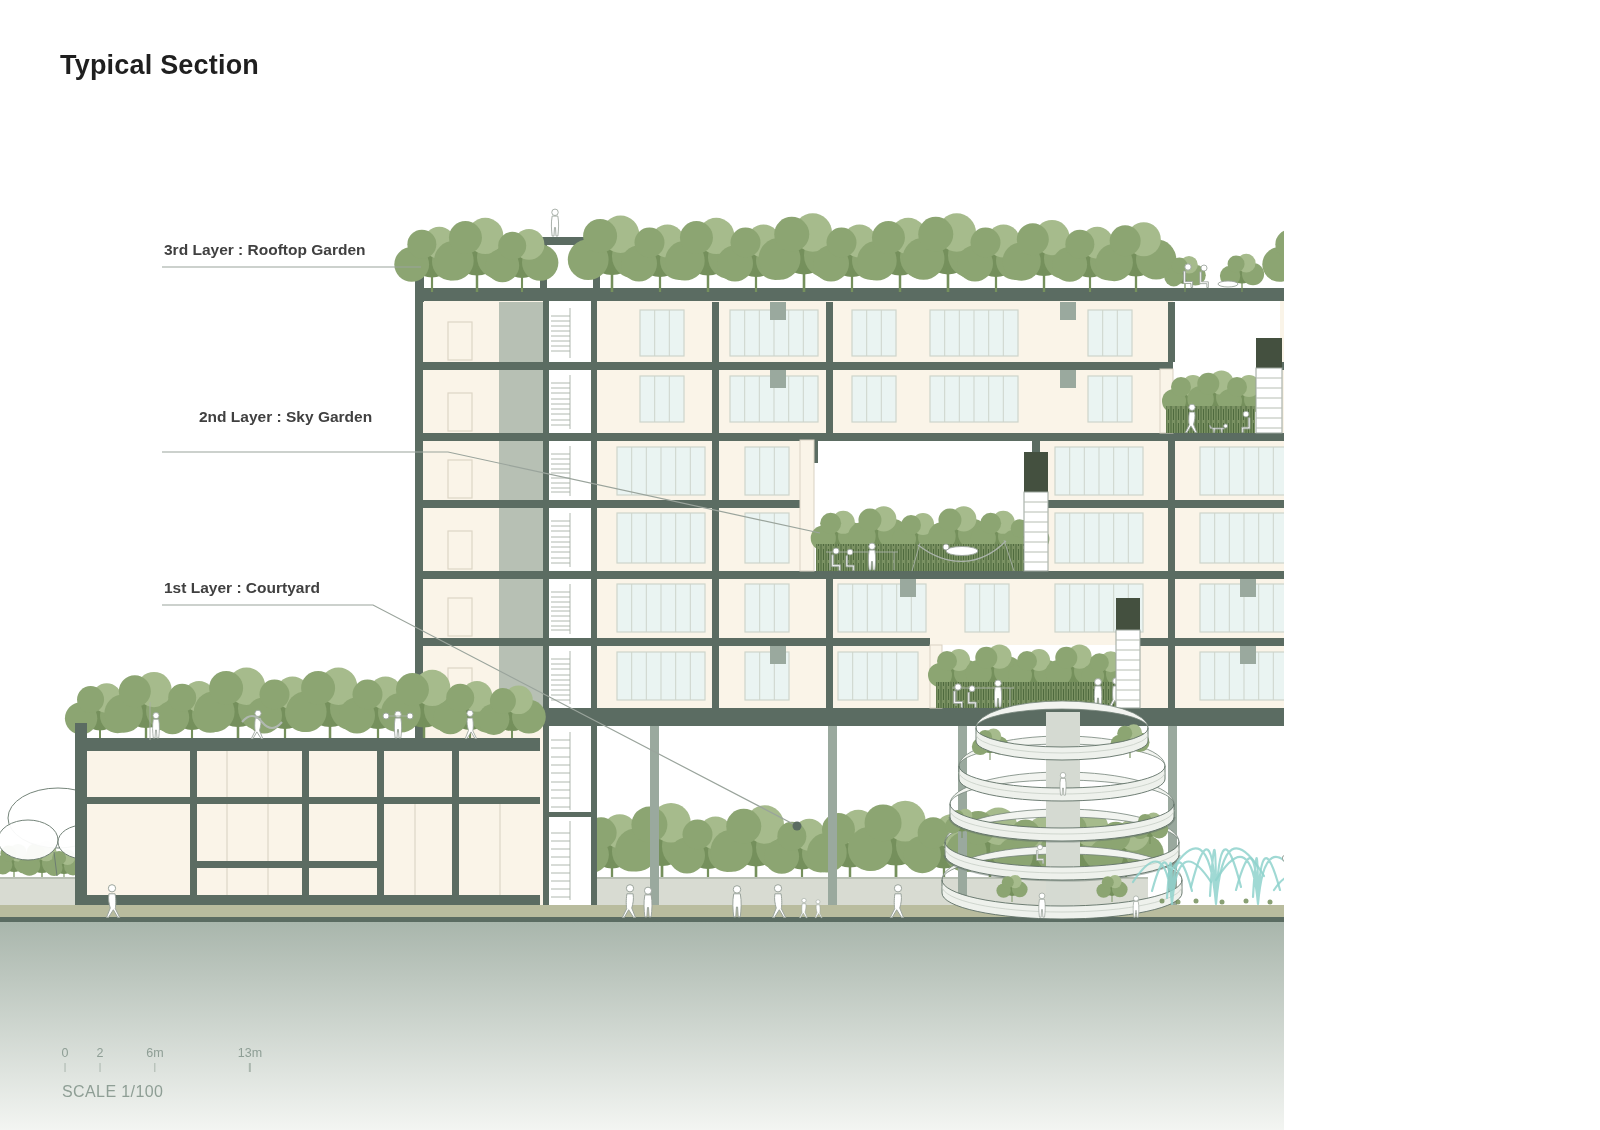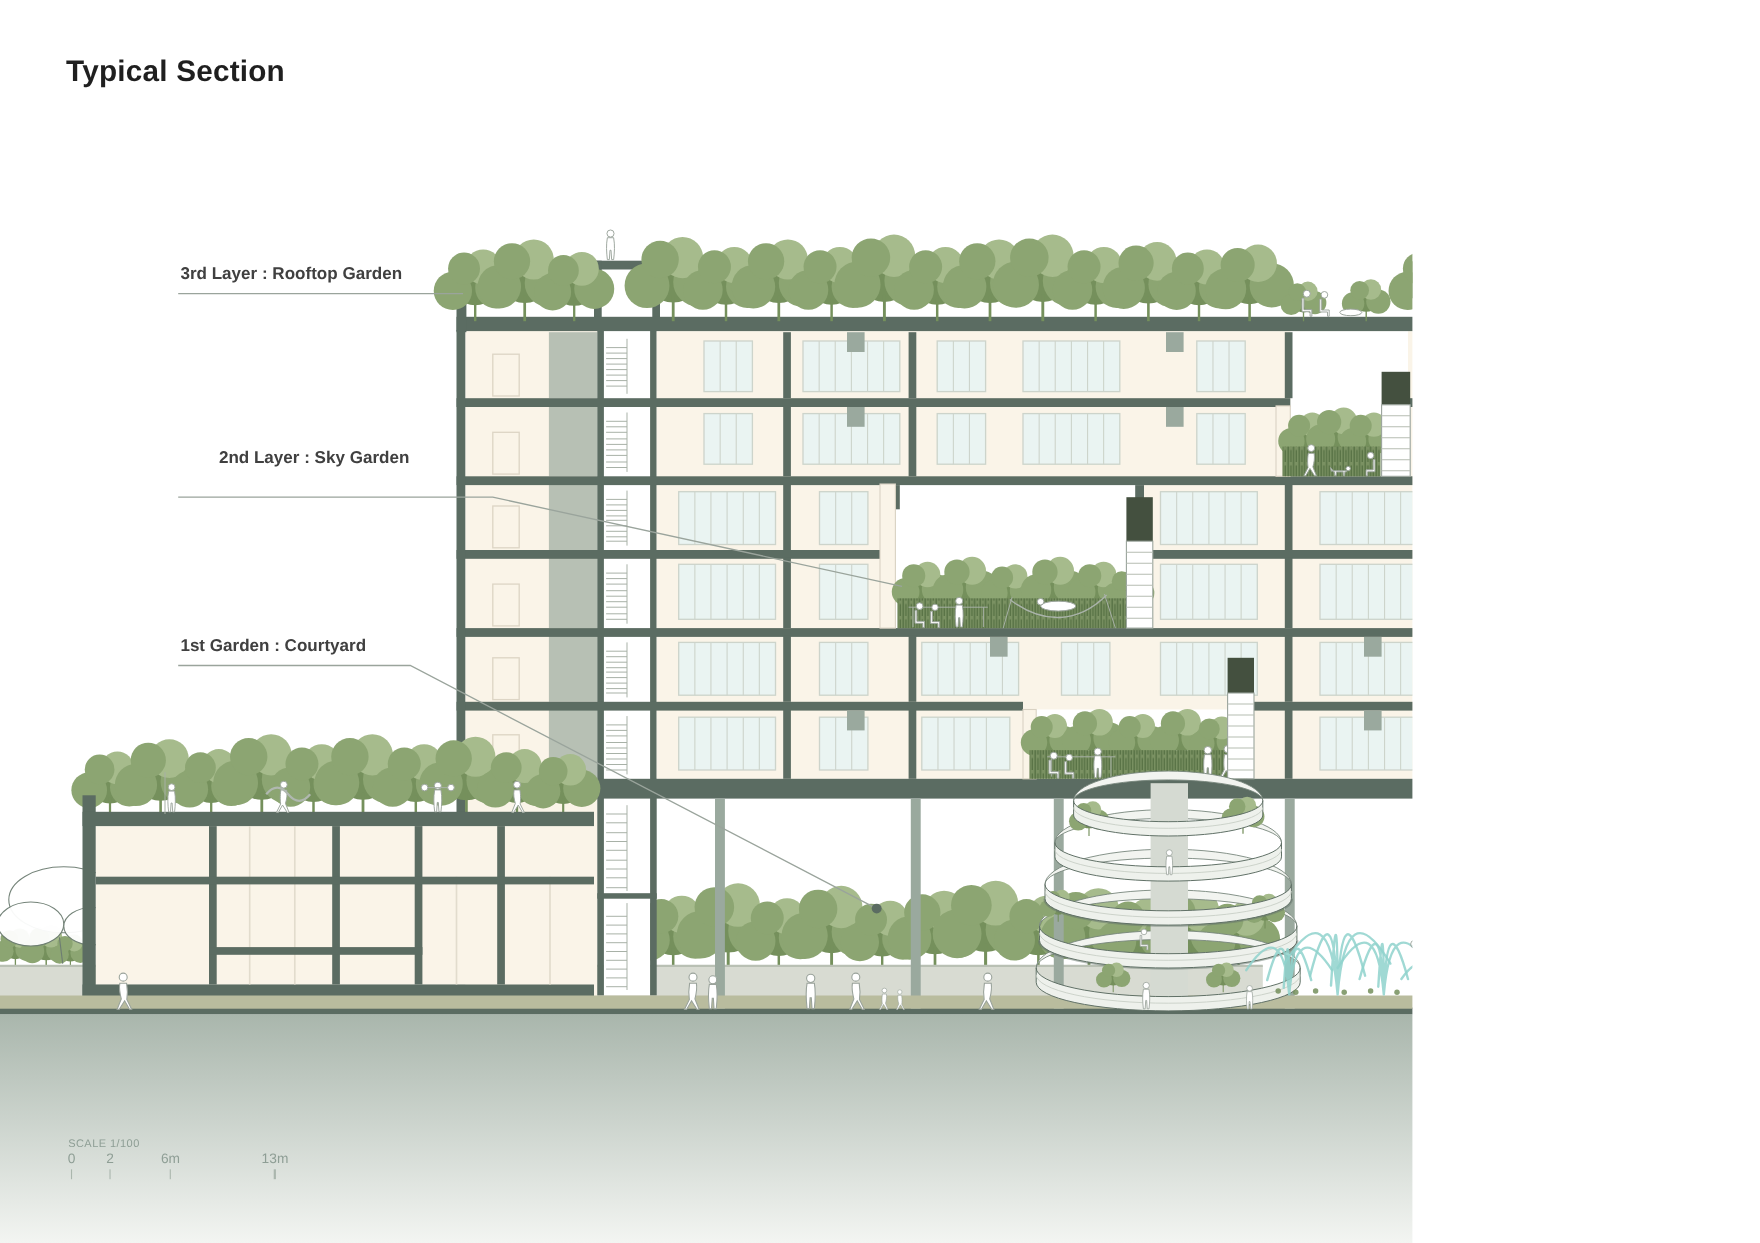--- a/index.html
+++ b/index.html
@@ -7,21 +7,21 @@
          font-family:Liberation Sans, sans-serif;}
   #drawing{position:absolute;left:0;top:0;}
   .page-title{position:absolute;left:60px;top:50px;font-size:27px;font-weight:700;
               color:var(--c-title);letter-spacing:.2px;}
   .layer-label{position:absolute;font-size:15.5px;font-weight:600;color:#404040;}
   #lab3{left:164px;top:241px;} #lab2{left:164px;top:408px;margin-left:35px;} #lab1{left:164px;top:579px;}
   .scalebar{position:absolute;left:0;top:0;width:100%;height:100%;pointer-events:none;}
   .tick{position:absolute;transform:translateX(-50%);text-align:center;color:var(--c-mutedText);
         font-size:12.5px;}
   .tick .mark{display:block;width:1.5px;height:9px;background:#aab6ad;margin:3px auto 0;}
-  .scale-caption{position:absolute;left:62px;top:1035px;font-size:10px;color:var(--c-mutedText);
+  .scale-caption{position:absolute;left:62px;top:1083px;font-size:16px;color:var(--c-mutedText);
         letter-spacing:.4px;}
   
   .fSt{fill:var(--c-structure);} .fStL{fill:var(--c-structureLight);}
   .fRm{fill:var(--c-room);} .fW{fill:#fff;}
   .win{fill:var(--c-glass);stroke:var(--c-glassFrame);stroke-width:1.2;}
   .mul{stroke:var(--c-glassFrame);stroke-width:1;fill:none;}
   .fig{fill:#fff;stroke:var(--c-figure);stroke-width:.9;}
   .stair{stroke:#a7b0a6;stroke-width:.9;fill:none;}
   .door{fill:none;stroke:#ddd5c5;stroke-width:1.2;}
   .lite{stroke:#e2dccd;stroke-width:1.5;fill:none;}
@@ -574,21 +574,21 @@
   <path class="lnL" d="M162,267 H421"></path>
   <path class="lnL" d="M162,452 H448 L820,533"></path>
   <path class="lnL" d="M162,605 H373 L797,826"></path>
   <circle cx="797" cy="826" r="4.5" fill="var(--c-structure)"></circle>
 </g>
 </svg>
 
 <div class="page-title">Typical Section</div>
 <div class="layer-label" id="lab3">3rd Layer : Rooftop Garden</div>
 <div class="layer-label" id="lab2">2nd Layer : Sky Garden</div>
-<div class="layer-label" id="lab1">1st Garden : Courtyard</div>
+<div class="layer-label" id="lab1">1st Layer : Courtyard</div>
 
 <div class="scalebar">
   <div class="tick" style="left:65px;top:1046px">
     <span>0</span><span class="mark"></span>
   </div>
   <div class="tick" style="left:100px;top:1046px">
     <span>2</span><span class="mark"></span>
   </div>
   <div class="tick" style="left:155px;top:1046px">
     <span>6m</span><span class="mark"></span>

